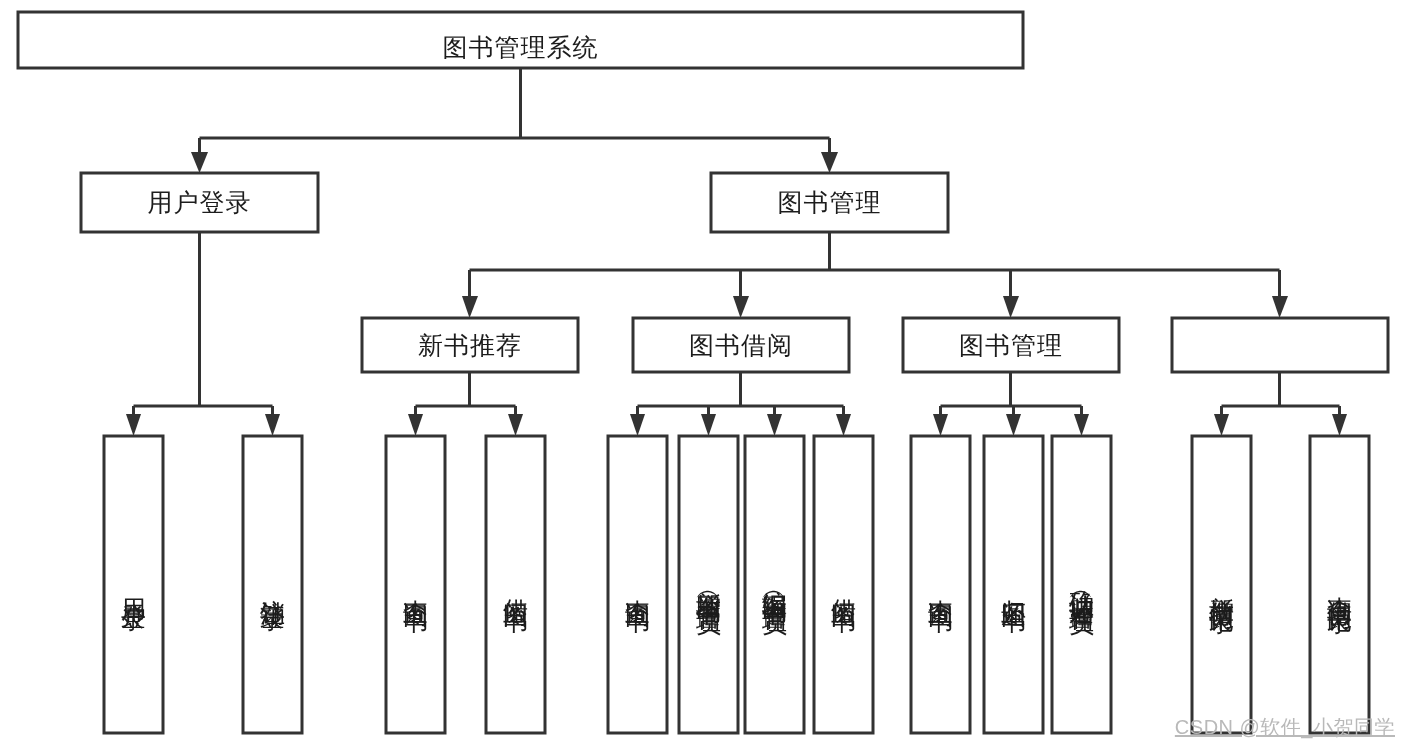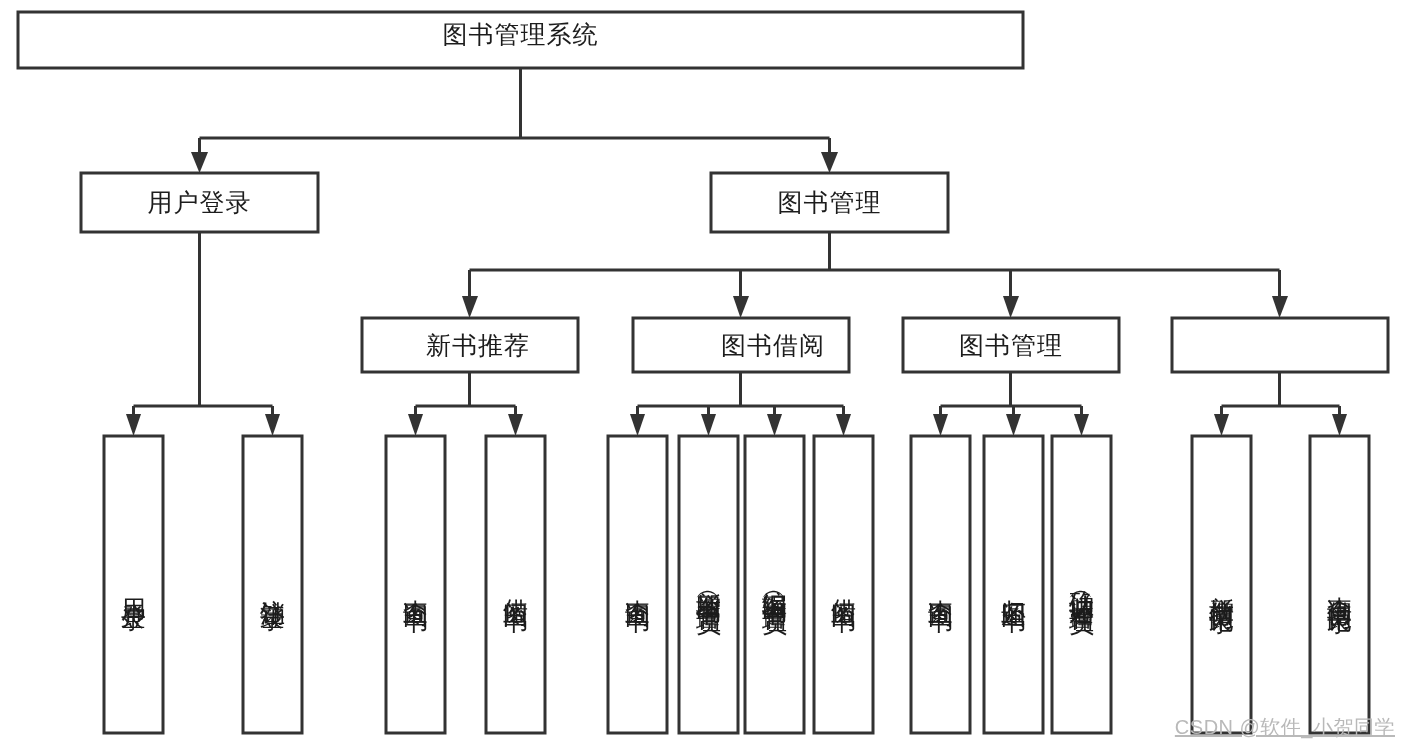--- a/index.html
+++ b/index.html
@@ -170,27 +170,27 @@
     <rect class="leaf-rect" x="745" y="436" width="59" height="297"></rect>
     <rect class="leaf-rect" x="814" y="436" width="59" height="297"></rect>
     <rect class="leaf-rect" x="911" y="436" width="59" height="297"></rect>
     <rect class="leaf-rect" x="984" y="436" width="59" height="297"></rect>
     <rect class="leaf-rect" x="1052" y="436" width="59" height="297"></rect>
     <rect class="leaf-rect" x="1192" y="436" width="59" height="297"></rect>
     <rect class="leaf-rect" x="1310" y="436" width="59" height="297"></rect>
 
   </svg>
 
-  <div class="node-label" style="left:18px; top:12px; width:1005px; height:44px;">图书管理系统</div>
+  <div class="node-label" style="left:18px; top:25px; width:1005px; height:44px;">图书管理系统</div>
 
   <div class="node-label" style="left:81px; top:173px; width:237px; height:59px;">用户登录</div>
   <div class="node-label" style="left:711px; top:173px; width:237px; height:59px;text-align:center;">图书管理</div>
 
-  <div class="node-label" style="left:362px; top:318px; width:216px; height:54px;padding-left:8px;">新书推荐</div>
-  <div class="node-label" style="left:633px; top:318px; width:216px; height:54px;margin-left:32px;">图书借阅</div>
+  <div class="node-label" style="left:362px; top:318px; width:216px; height:54px;">新书推荐</div>
+  <div class="node-label" style="left:633px; top:318px; width:216px; height:54px;">图书借阅</div>
   <div class="node-label" style="left:903px; top:318px; width:216px; height:54px;">图书管理</div>
 
   <div class="leaf-label" style="left:104px; top:436px; width:59px; height:297px;">用户登录</div>
   <div class="leaf-label" style="left:243px; top:436px; width:59px; height:297px;">注销登录</div>
   <div class="leaf-label" style="left:386px; top:436px; width:59px; height:297px;">查询图书</div>
   <div class="leaf-label" style="left:486px; top:436px; width:59px; height:297px;">借阅图书</div>
   <div class="leaf-label" style="left:608px; top:436px; width:59px; height:297px;">查询图书</div>
   <div class="leaf-label" style="left:679px; top:436px; width:59px; height:297px;">新增图书（管理员）</div>
   <div class="leaf-label" style="left:745px; top:436px; width:59px; height:297px;">编辑图书（管理员）</div>
   <div class="leaf-label" style="left:814px; top:436px; width:59px; height:297px;">借阅图书</div>

